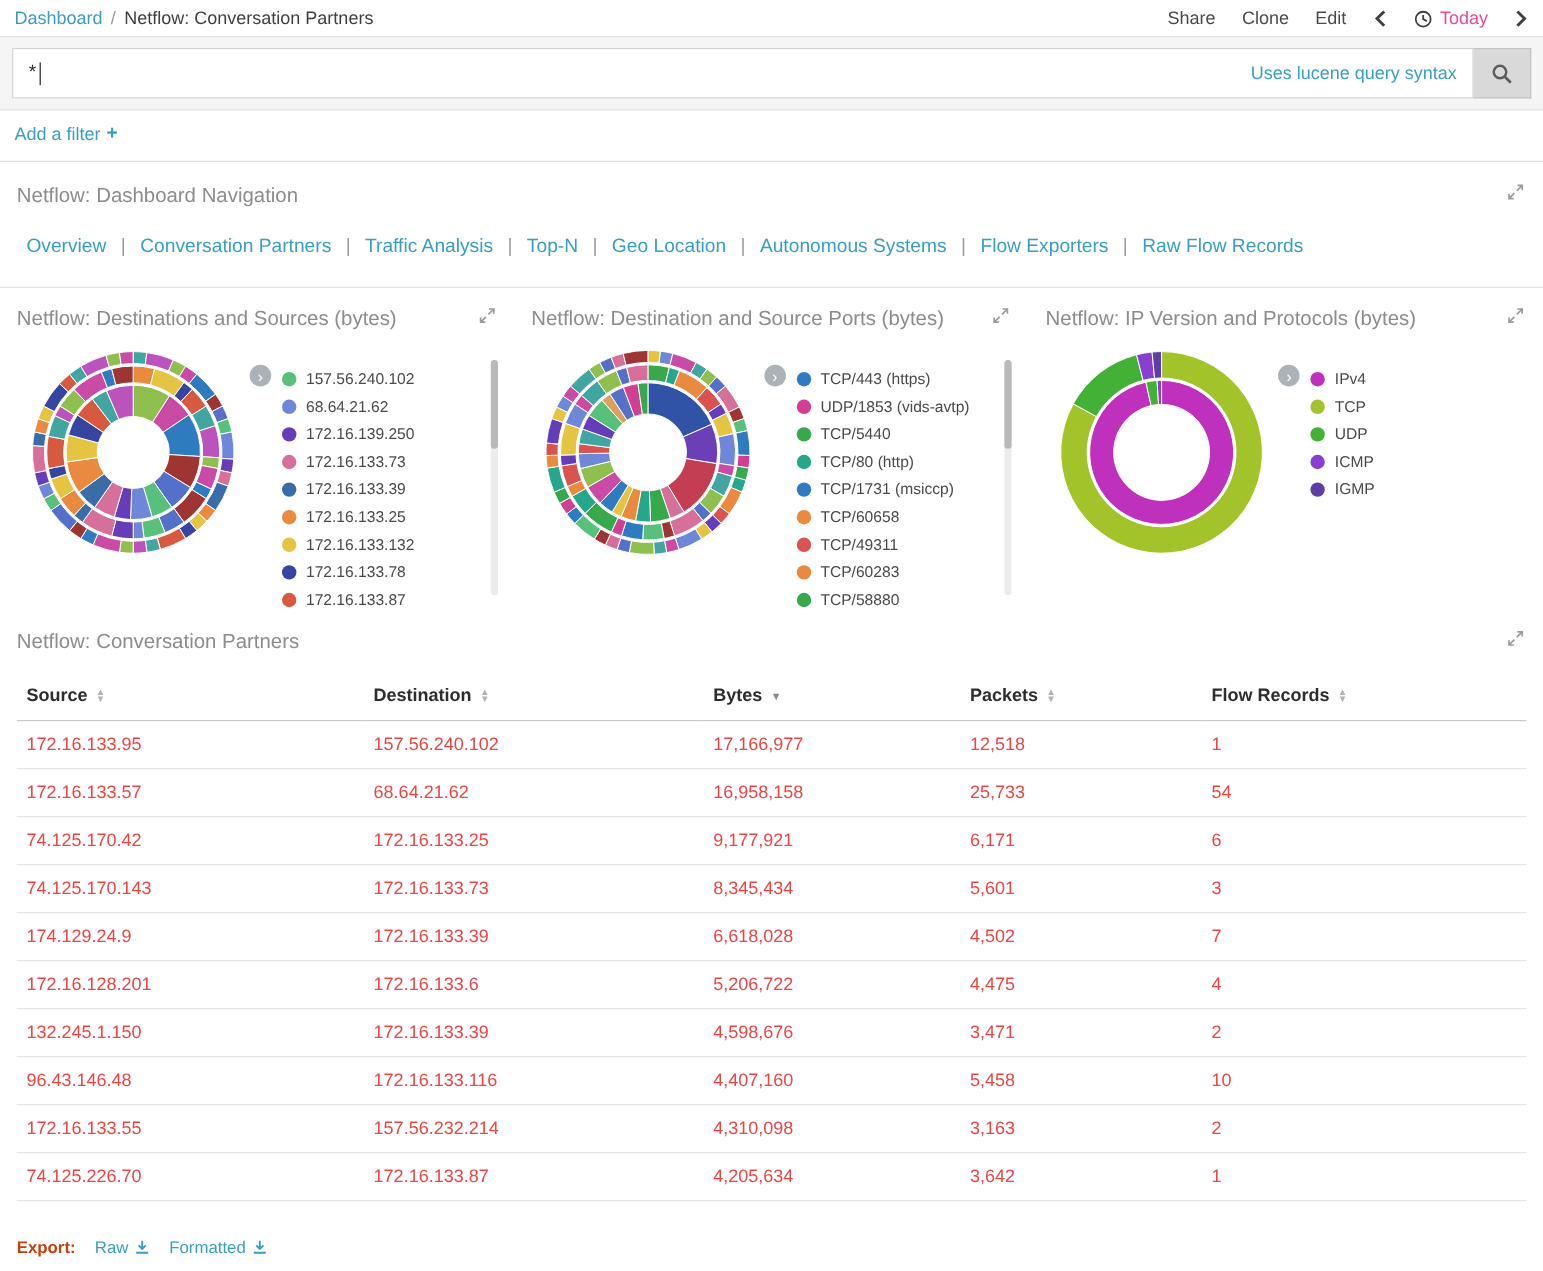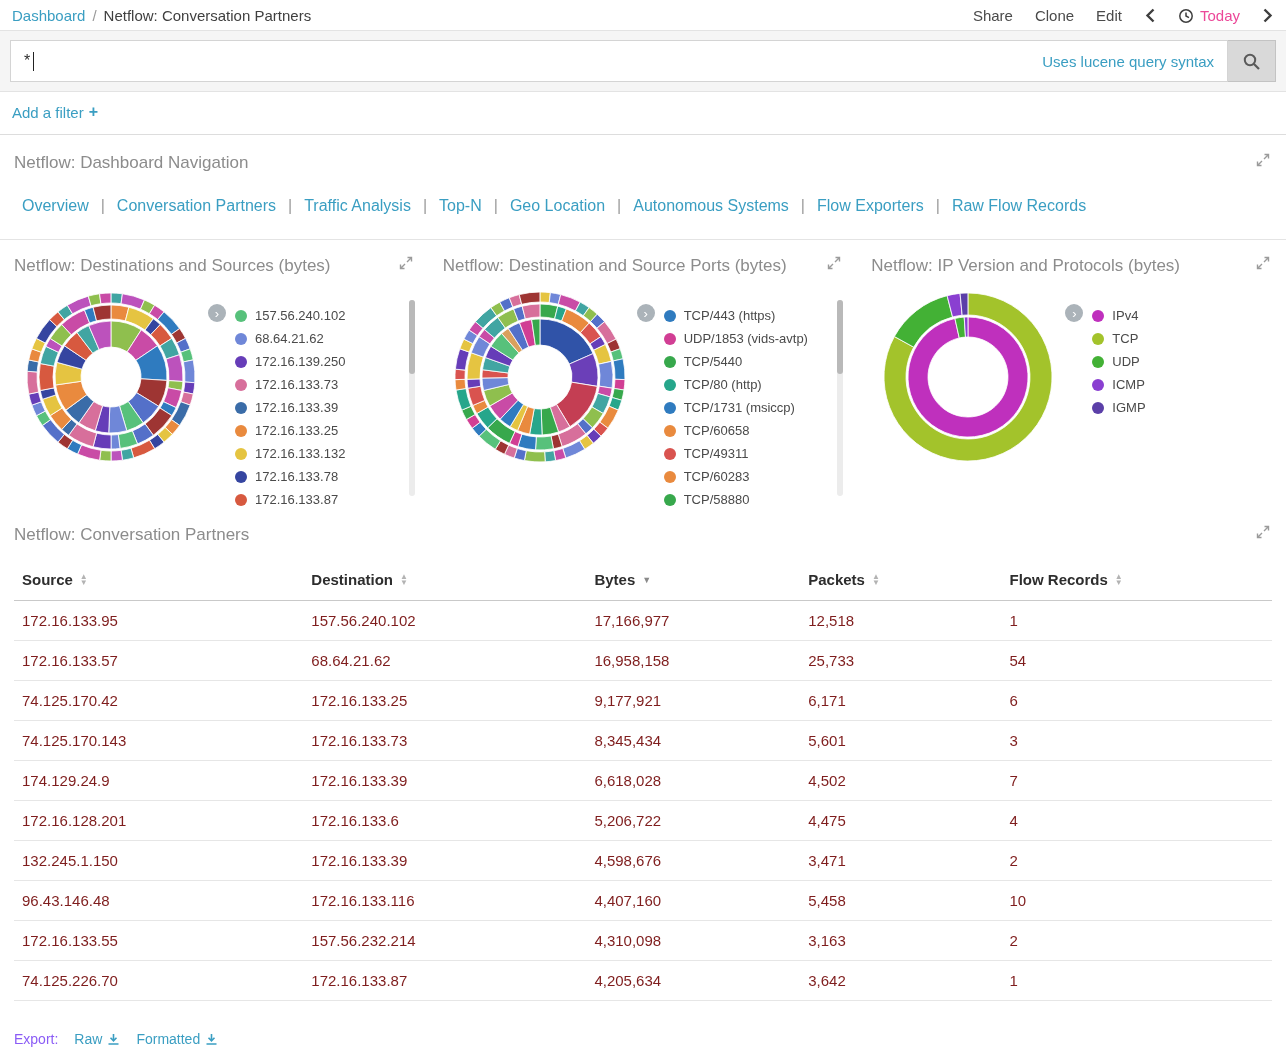--- a/index.html
+++ b/index.html
@@ -58,24 +58,24 @@
   .legend-scrollbar .thumb { width: 6px; height: 74px; background: #b9b9b9; border-radius: 3px; }
 
   
   .table-panel { padding: 10px 14px 8px; }
   table { width: 100%; border-collapse: collapse; font-size: 15px; margin-top: 14px; }
   th { text-align: left; padding: 12px 8px; border-bottom: 1px solid #c9c9c9; font-size: 15px; color: #2d2d2d; cursor: pointer; }
   .hwrap { display: inline-flex; align-items: center; gap: 7px; }
   .carets { display: inline-flex; flex-direction: column; font-size: 8px; line-height: 6px; color: #b3b3b3; }
   .caret-down { display: none; font-size: 9px; color: #8a8a8a; }
   th.sorted .caret-down { display: inline; }
-  td { padding: 11px 8px; border-bottom: 1px solid #e6e6e6; color: #7f1d1d; }
+  td { padding: 11px 8px; border-bottom: 1px solid #e6e6e6; color: #ef4444; }
 
   .export-row { margin: 30px 0 20px; font-size: 14px; display: flex; align-items: center; gap: 16px; }
-  .export-label { color: #8b5cf6; }
+  .export-label { color: #c2410c; font-weight: bold; }
   .export-link { display: inline-flex; align-items: center; gap: 5px; }
 </style>
 </head>
 <body>
 
 <div class="app">
 
   <header class="topbar">
     <div class="breadcrumb">
       <a>Dashboard</a><span class="sep">/</span><span>Netflow: Conversation Partners</span>

